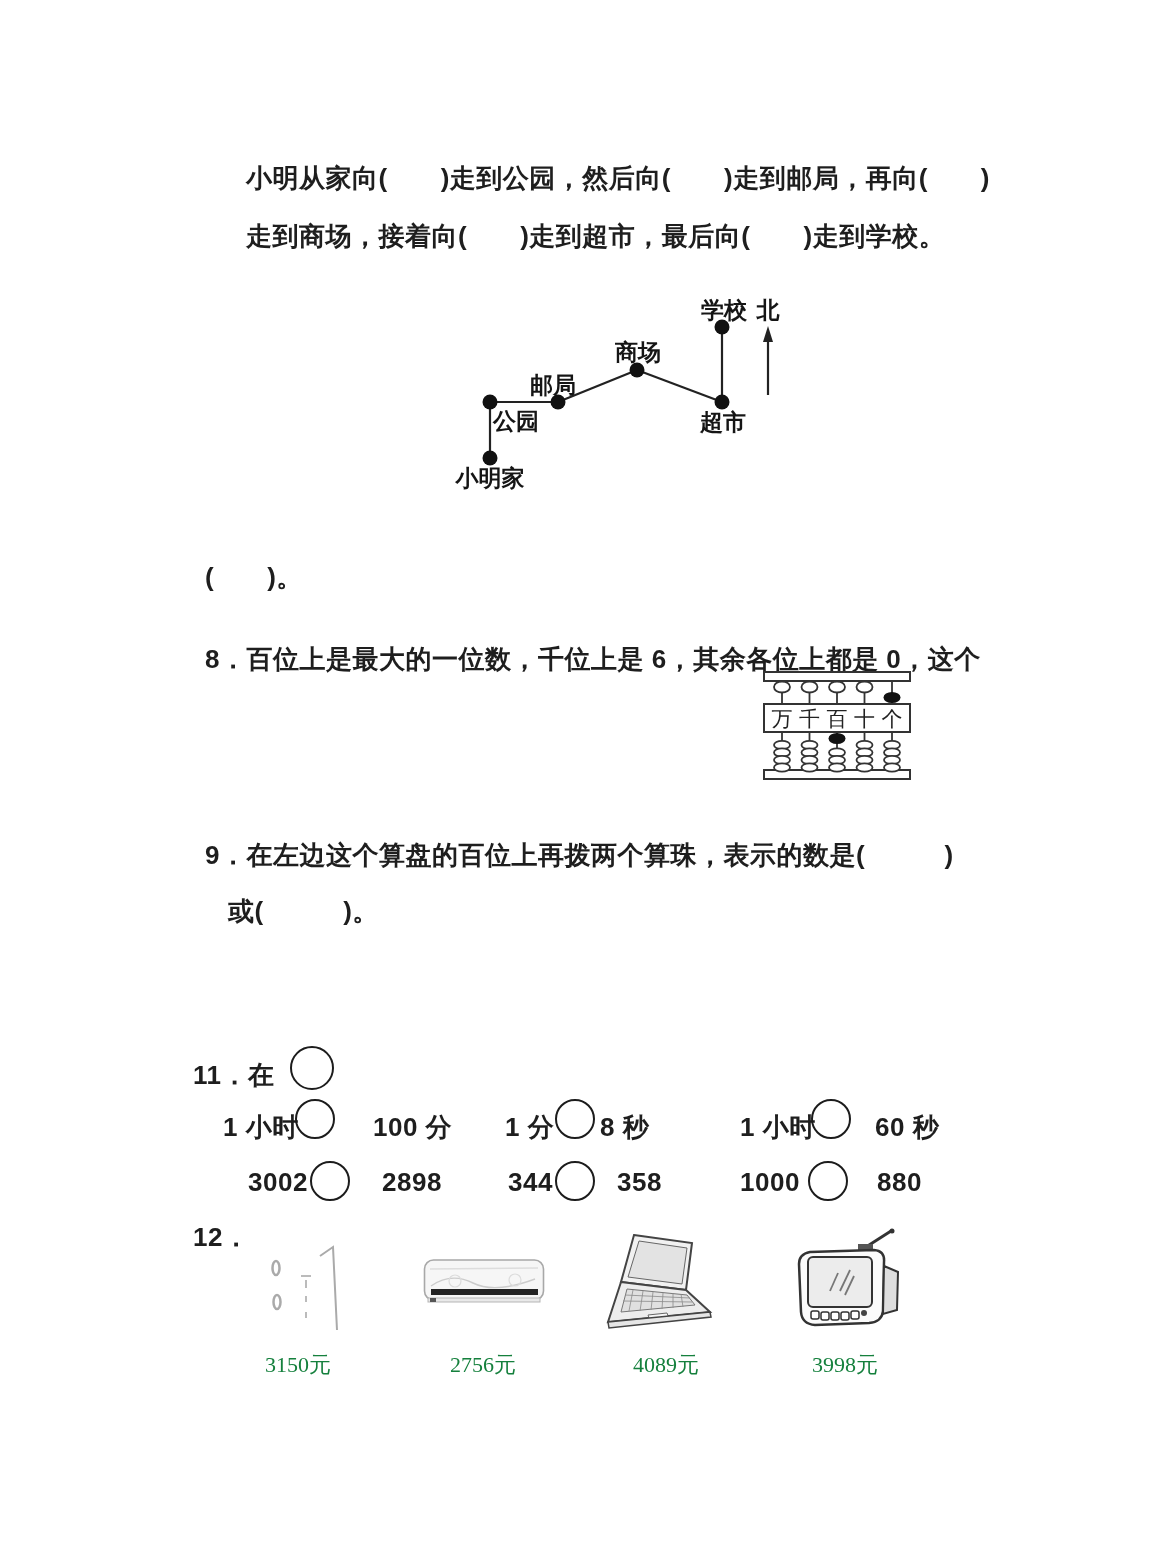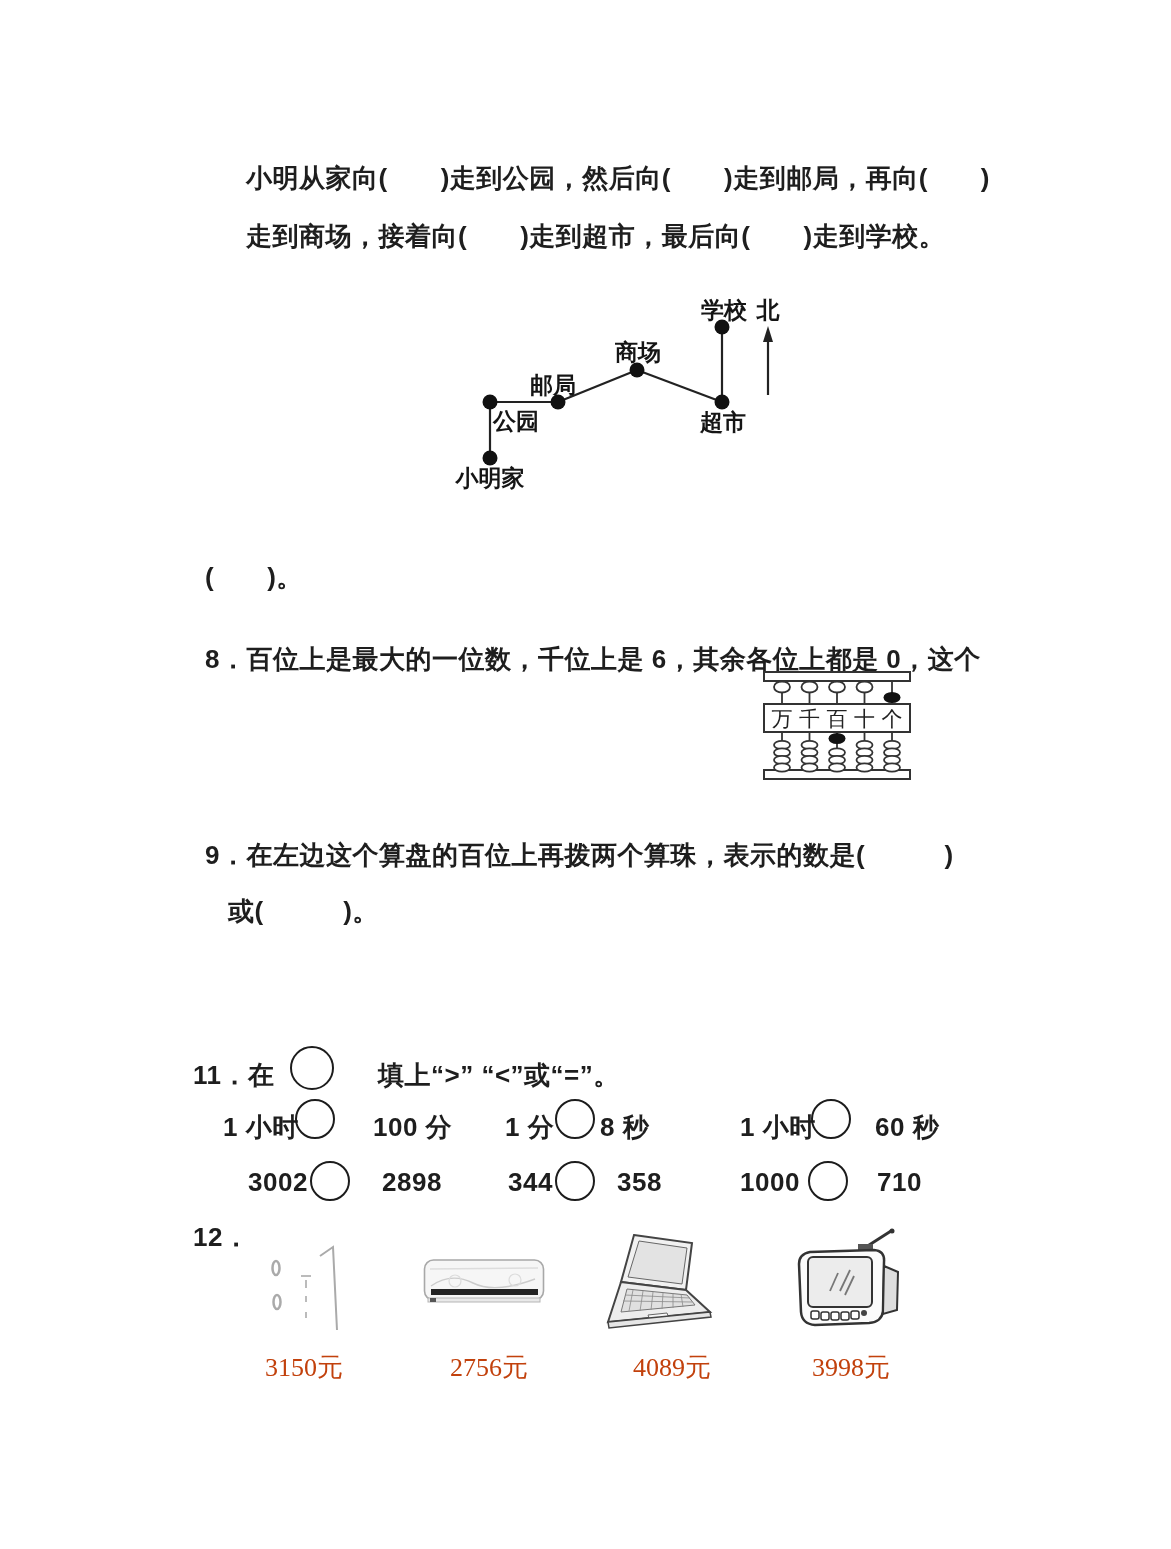--- a/index.html
+++ b/index.html
@@ -12,23 +12,23 @@
     position:absolute; font-size:26px; font-weight:600;
     white-space:pre; letter-spacing:0.5px; line-height:1.2;
   }
   .num-t { font-weight:600; }
   .circle {
     position:absolute; width:40px; height:40px;
     border:2.5px solid #1c1c1c; border-radius:50%;
     background:transparent; box-sizing:border-box;
   }
   .price {
-    position:absolute; font-size:26px; font-weight:400;
+    position:absolute; font-size:22px; font-weight:400;
     font-family:"Liberation Serif","DejaVu Serif",serif;
-    color:#c2410c; white-space:pre;
+    color:#15803d; white-space:pre;
   }
   svg text.maplbl {
     font-family:"Liberation Serif","DejaVu Serif",serif;
     font-weight:700; font-size:23px; fill:#151515;
   }
   svg text.abalbl {
     font-family:"Liberation Serif","DejaVu Serif",serif;
     font-weight:400; font-size:21px; fill:#222;
   }
 </style>
@@ -129,21 +129,20 @@
         <ellipse cx="130" cy="101.5" rx="8" ry="4.2"></ellipse>
     </g>
   </svg>
 
   <div class="t" style="left:205px; top:840px;">9．在左边这个算盘的百位上再拨两个算珠，表示的数是(　　　)</div>
   <div class="t" style="left:228px; top:896px;">或(　　　)。</div>
 
 
   <div class="t" style="left:193px; top:1060px;">11．在</div>
   <div class="circle" style="left:290px; top:1046px; width:44px; height:44px;"></div>
-  <div class="t" style="left:378px; top:1060px;">填上“&gt;” “&lt;”或“=”。</div>
 
   <div class="t num-t" style="left:223px; top:1112px;">1 小时</div>
   <div class="circle" style="left:295px; top:1099px;"></div>
   <div class="t num-t" style="left:373px; top:1112px;">100 分</div>
 
   <div class="t num-t" style="left:505px; top:1112px;">1 分</div>
   <div class="circle" style="left:555px; top:1099px;"></div>
   <div class="t num-t" style="left:600px; top:1112px;">8 秒</div>
 
   <div class="t num-t" style="left:740px; top:1112px;">1 小时</div>
@@ -153,21 +152,21 @@
   <div class="t num-t" style="left:248px; top:1167px;">3002</div>
   <div class="circle" style="left:310px; top:1161px;"></div>
   <div class="t num-t" style="left:382px; top:1167px;">2898</div>
 
   <div class="t num-t" style="left:508px; top:1167px;">344</div>
   <div class="circle" style="left:555px; top:1161px;"></div>
   <div class="t num-t" style="left:617px; top:1167px;">358</div>
 
   <div class="t num-t" style="left:740px; top:1167px;">1000</div>
   <div class="circle" style="left:808px; top:1161px;"></div>
-  <div class="t num-t" style="left:877px; top:1167px;">710</div>
+  <div class="t num-t" style="left:877px; top:1167px;">880</div>
 
   <div class="t" style="left:193px; top:1222px;">12．</div>
 
   <svg style="position:absolute; left:265px; top:1240px;" width="80" height="95" viewBox="0 0 80 95">
     <g stroke="#aaaaaa" stroke-width="2" fill="none">
       <polyline points="55,16 68,7 72,90"></polyline>
       <ellipse cx="11" cy="28" rx="3.5" ry="7" stroke-width="2.5"></ellipse>
       <ellipse cx="12" cy="62" rx="3.5" ry="7" stroke-width="2.5"></ellipse>
       <line x1="36" y1="36" x2="46" y2="36" stroke="#bbbbbb"></line>
       <line x1="41" y1="40" x2="41" y2="48" stroke="#bbbbbb"></line>

